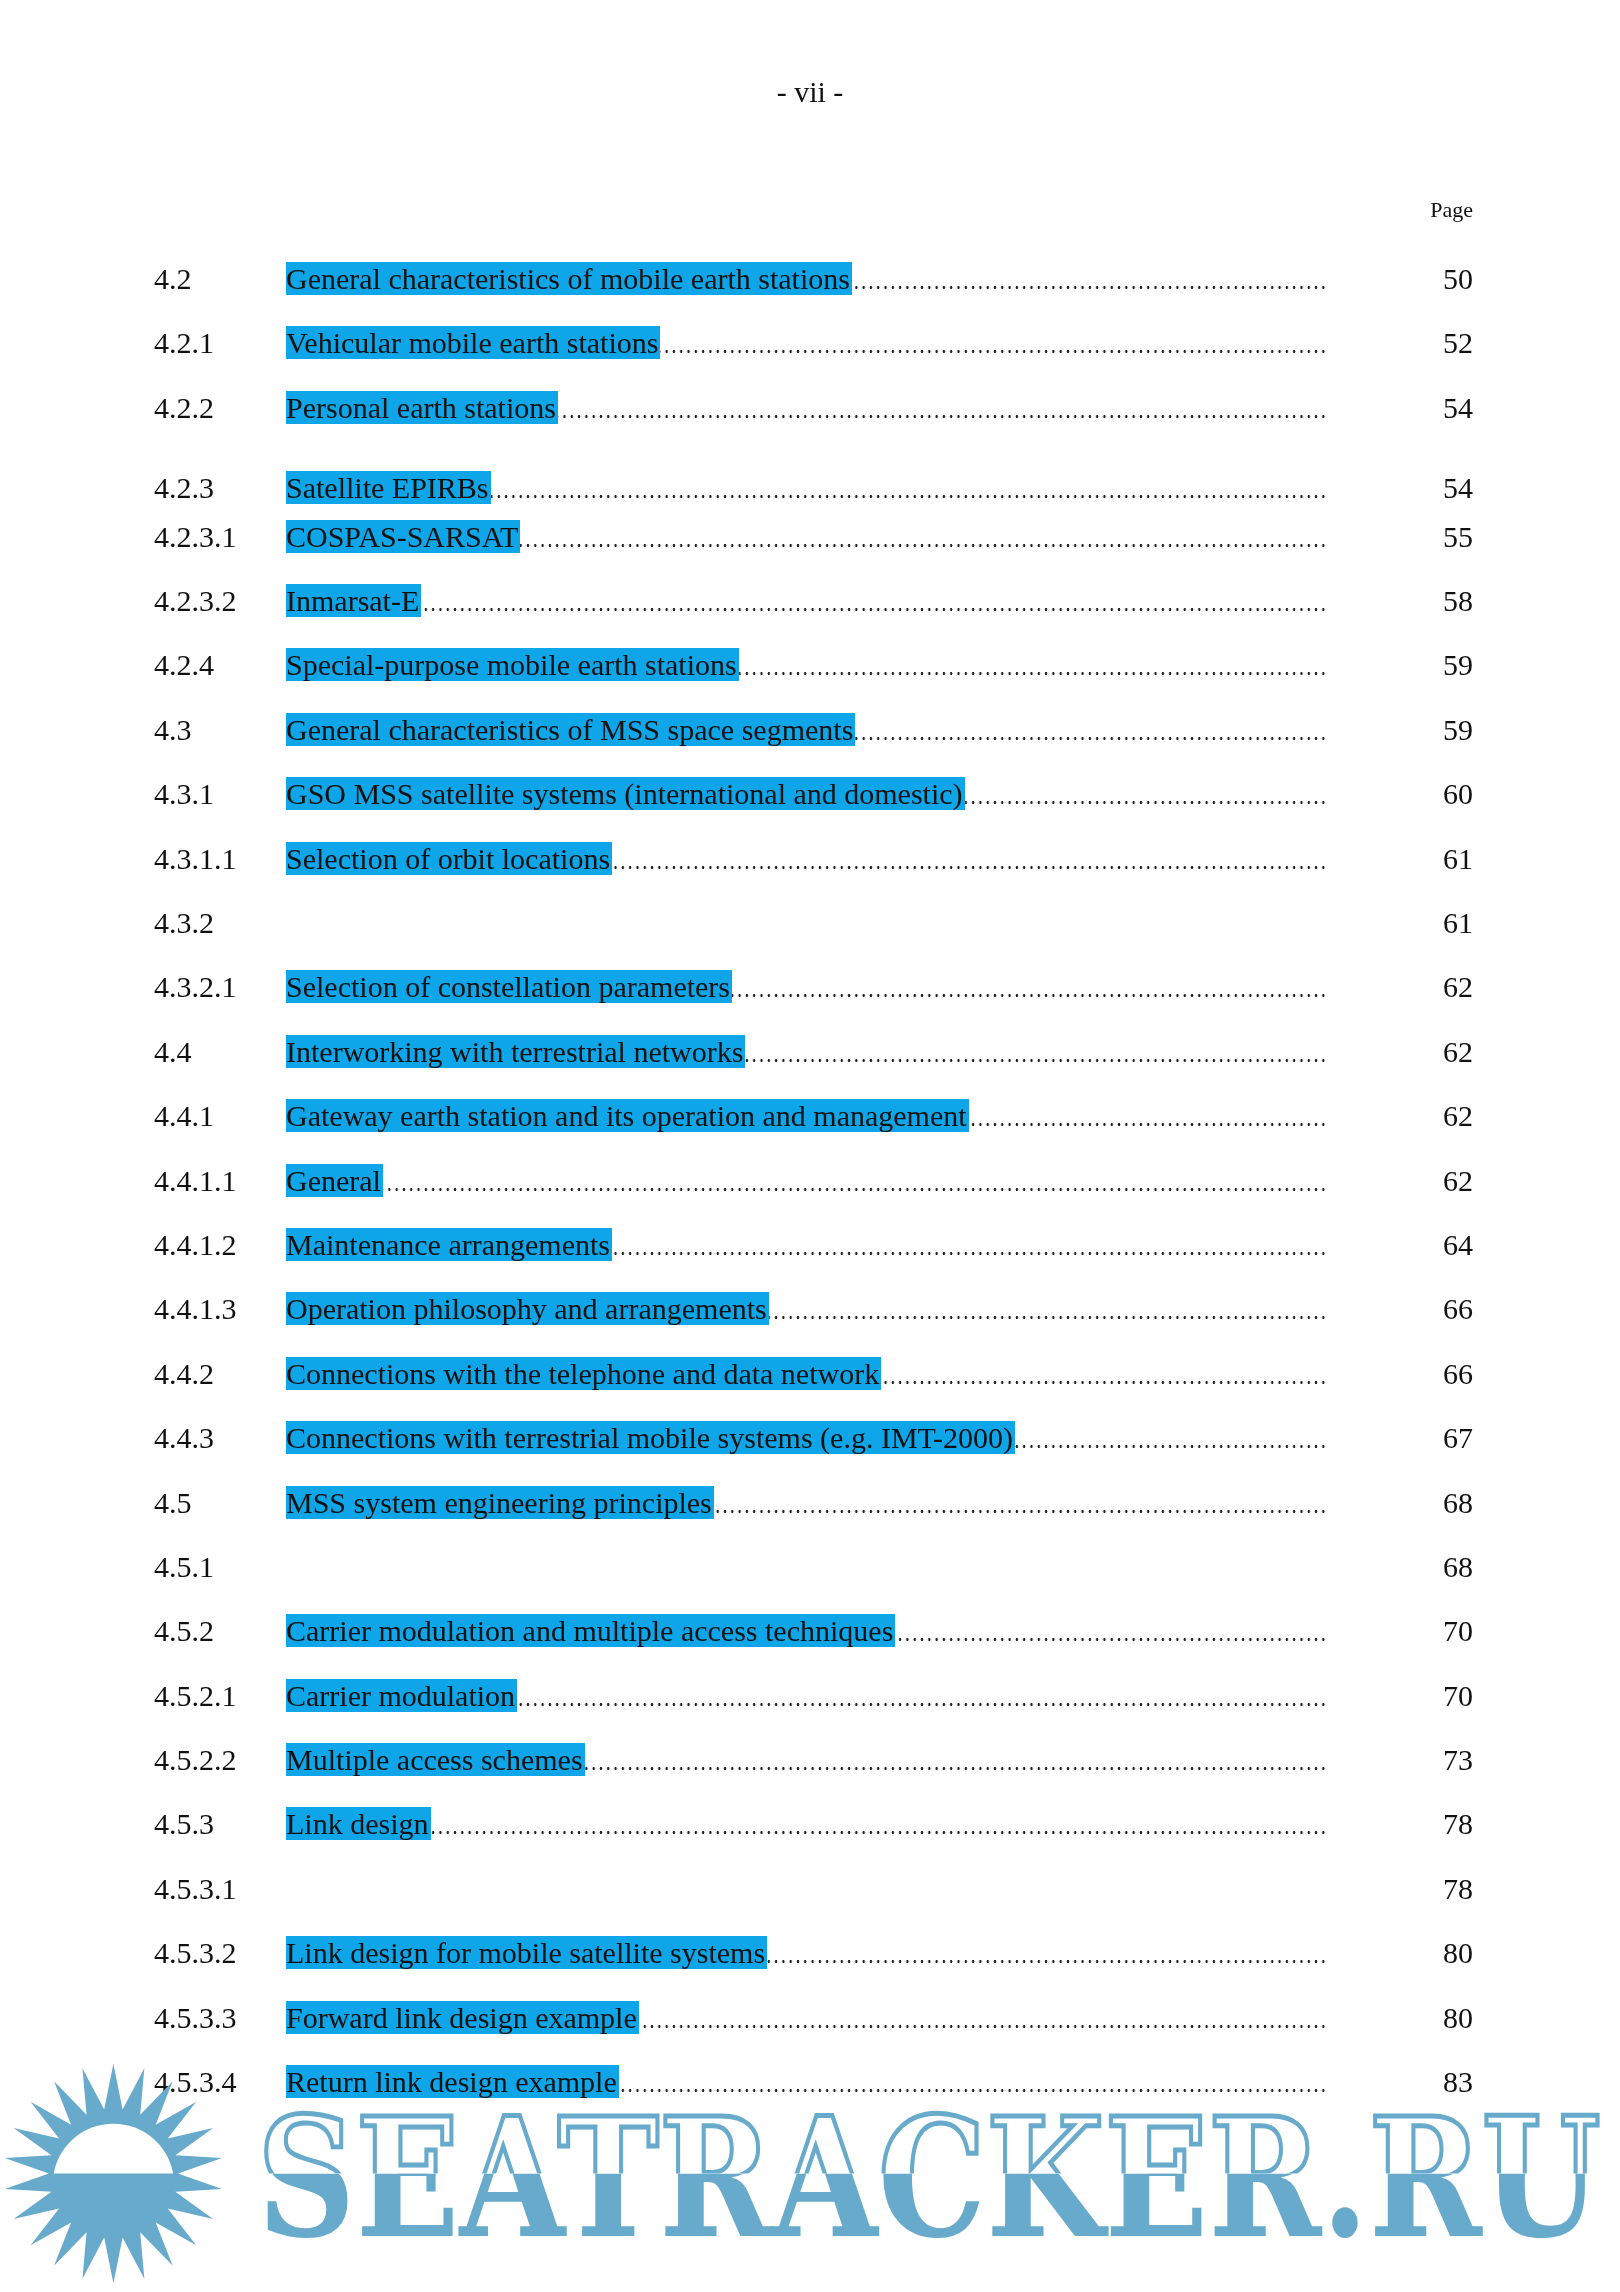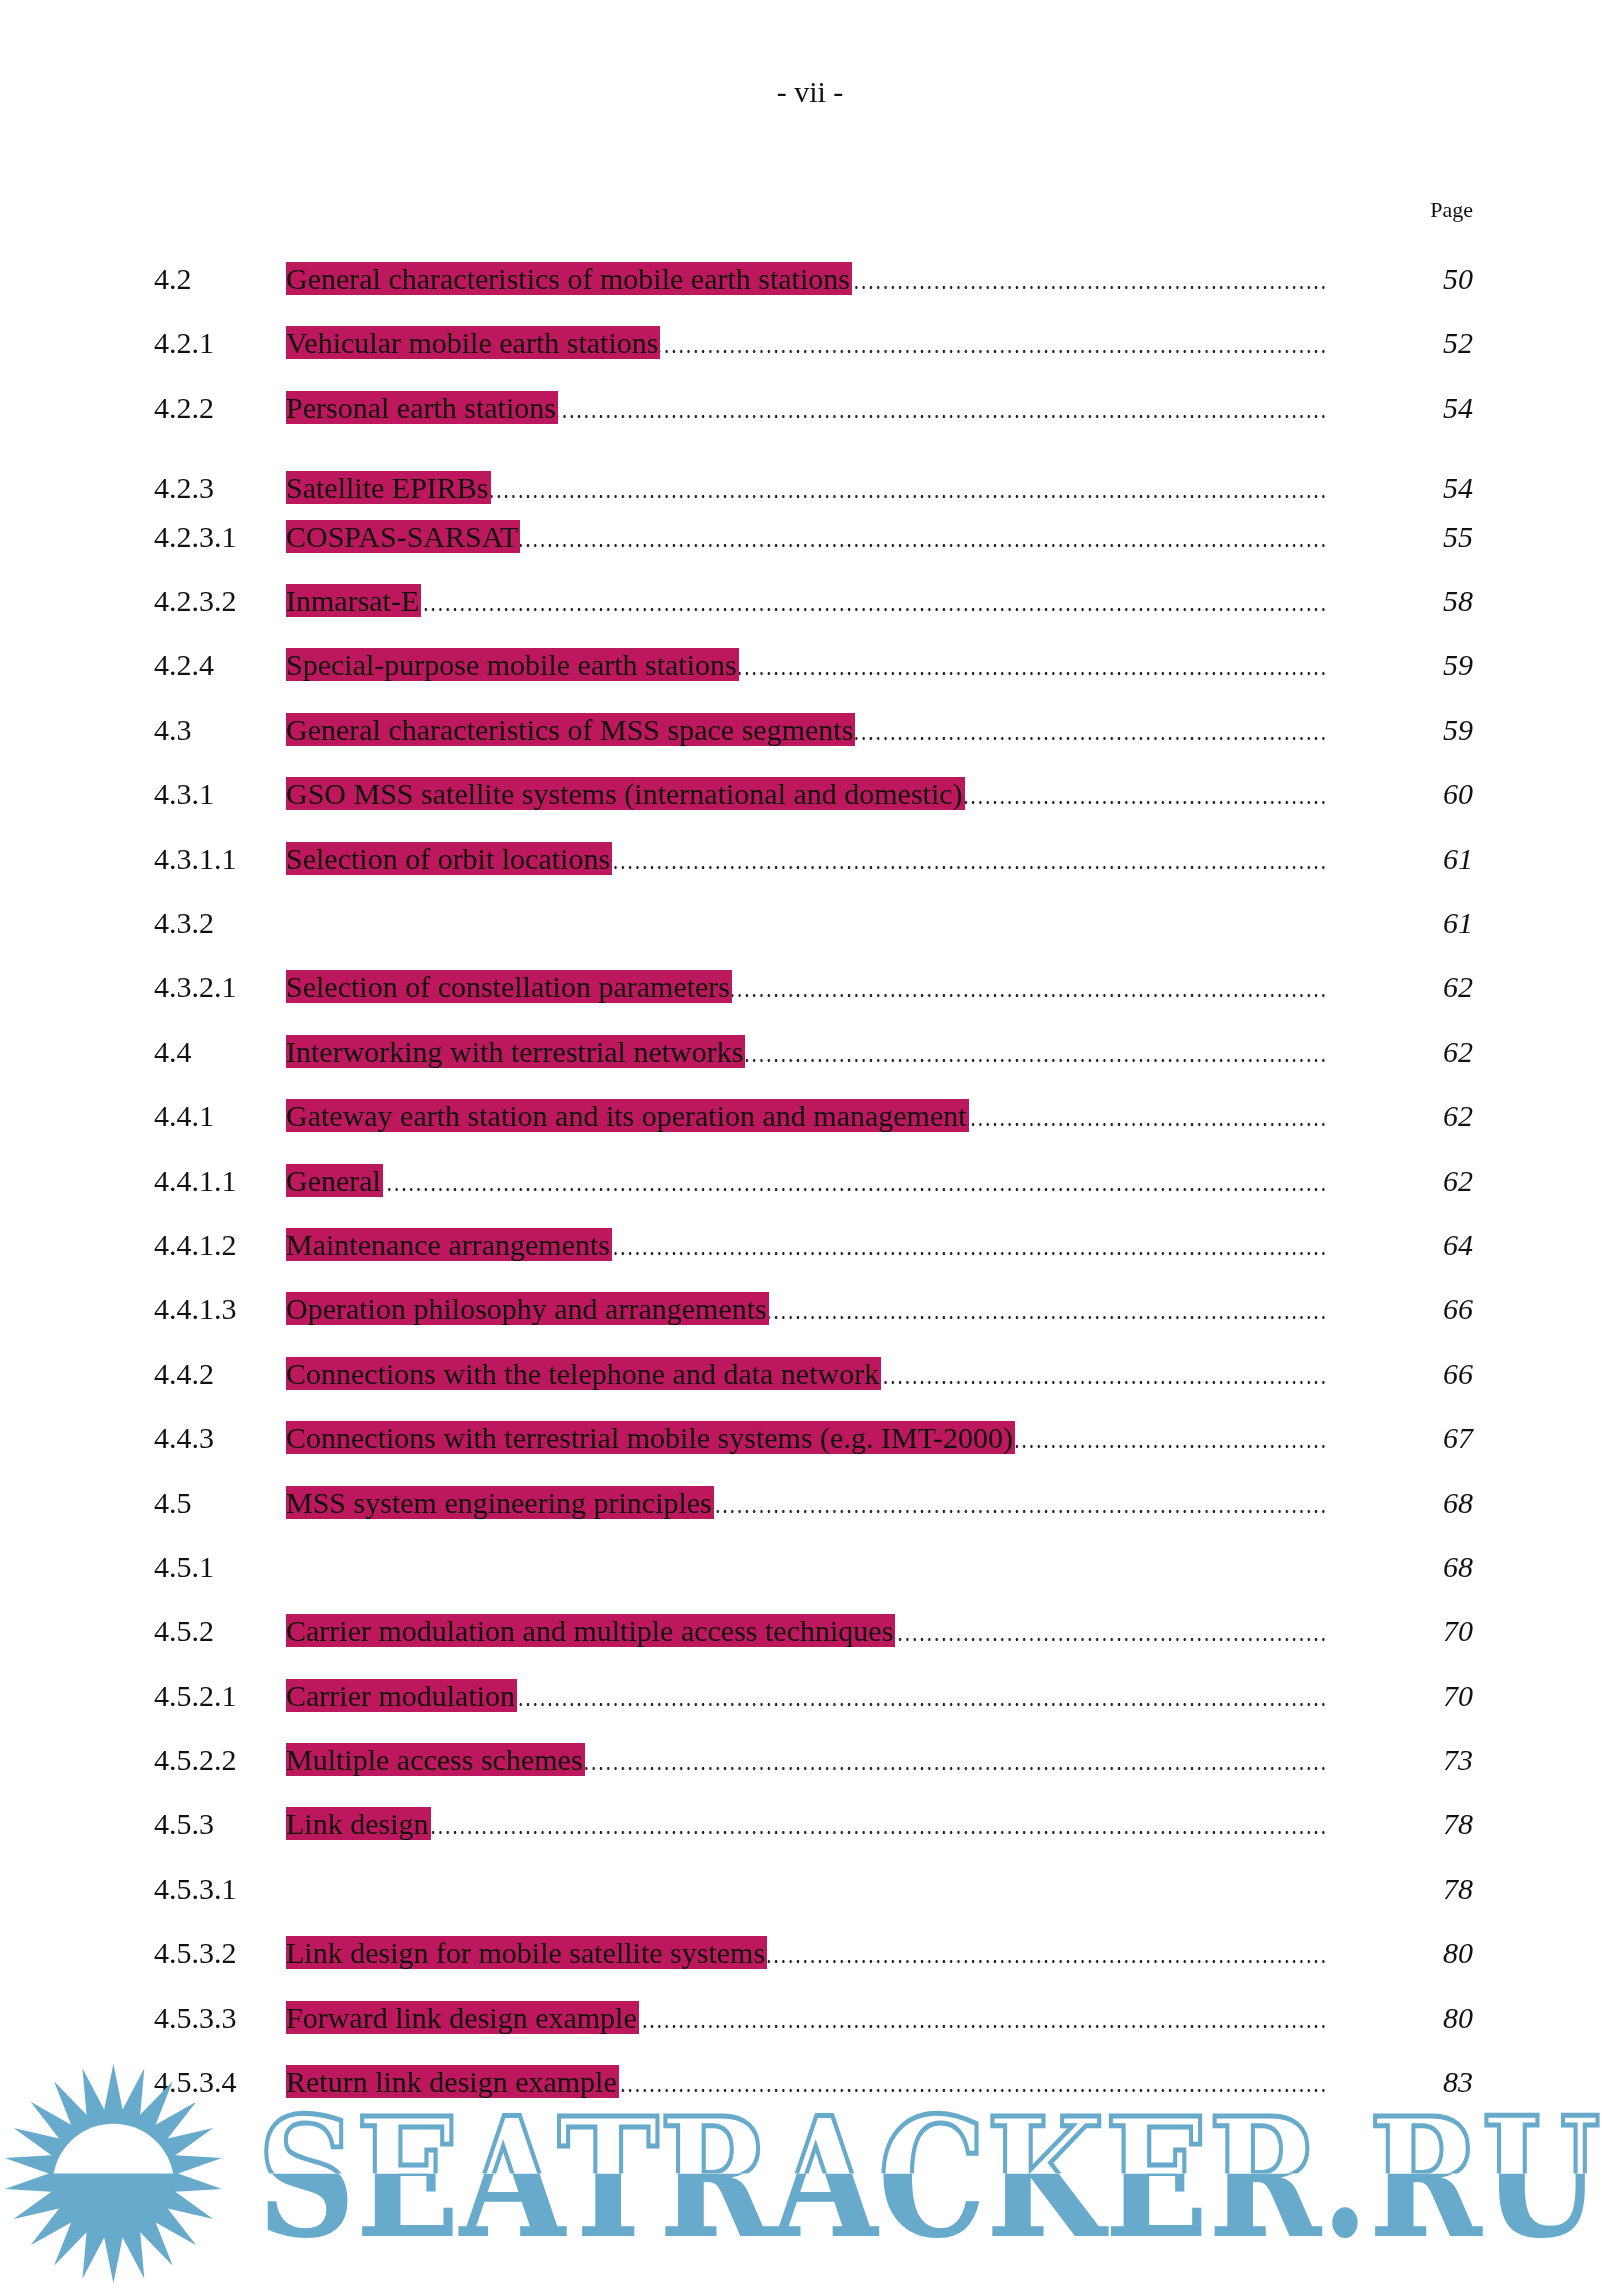--- a/index.html
+++ b/index.html
@@ -6,25 +6,25 @@
   body { width:1620px; height:2293px; position:relative; overflow:hidden;
          font-family:"Liberation Serif", "DejaVu Serif", serif; color:#111111; }
   .page-header { position:absolute; top:74px; left:0; width:1620px; text-align:center;
                  font-size:30px; line-height:35px; }
   .page-col-label { position:absolute; top:192px; left:1372px; width:101px; text-align:right;
                     font-size:22px; line-height:35px; }
   .toc { position:absolute; top:259px; left:0; width:1620px; }
   .toc-row { position:absolute; left:0; width:1620px; height:39px; font-size:30px; line-height:39px; }
   .toc-num { position:absolute; left:154px; top:0; white-space:nowrap; }
   .toc-title-wrap { position:absolute; left:286px; top:0; width:1041px; overflow:hidden; white-space:nowrap; }
-  .toc-title { background:#be185d; padding-right:2px; position:relative; z-index:1; }
+  .toc-title { background:#0ea5e9; padding-right:2px; position:relative; z-index:1; }
   .toc-dots { position:absolute; left:0; right:0; bottom:8.8px; height:2.9px;
               background-image:radial-gradient(circle, #222 1.1px, transparent 1.5px);
               background-size:7.3px 2.9px; background-repeat:repeat-x; background-position:right bottom; }
-  .toc-page { position:absolute; left:1392px; width:81px; text-align:right; top:0;font-style:italic; }
+  .toc-page { position:absolute; left:1392px; width:81px; text-align:right; top:0; }
   .watermark { position:absolute; left:0; top:2058px; width:1620px; height:234px; pointer-events:none; }
 </style>
 </head>
 <body>
 
 <div class="page-header">- vii -</div>
 <div class="page-col-label">Page</div>
 
 <div class="toc" id="toc">
     <div class="toc-row" style="top: 0px;">

